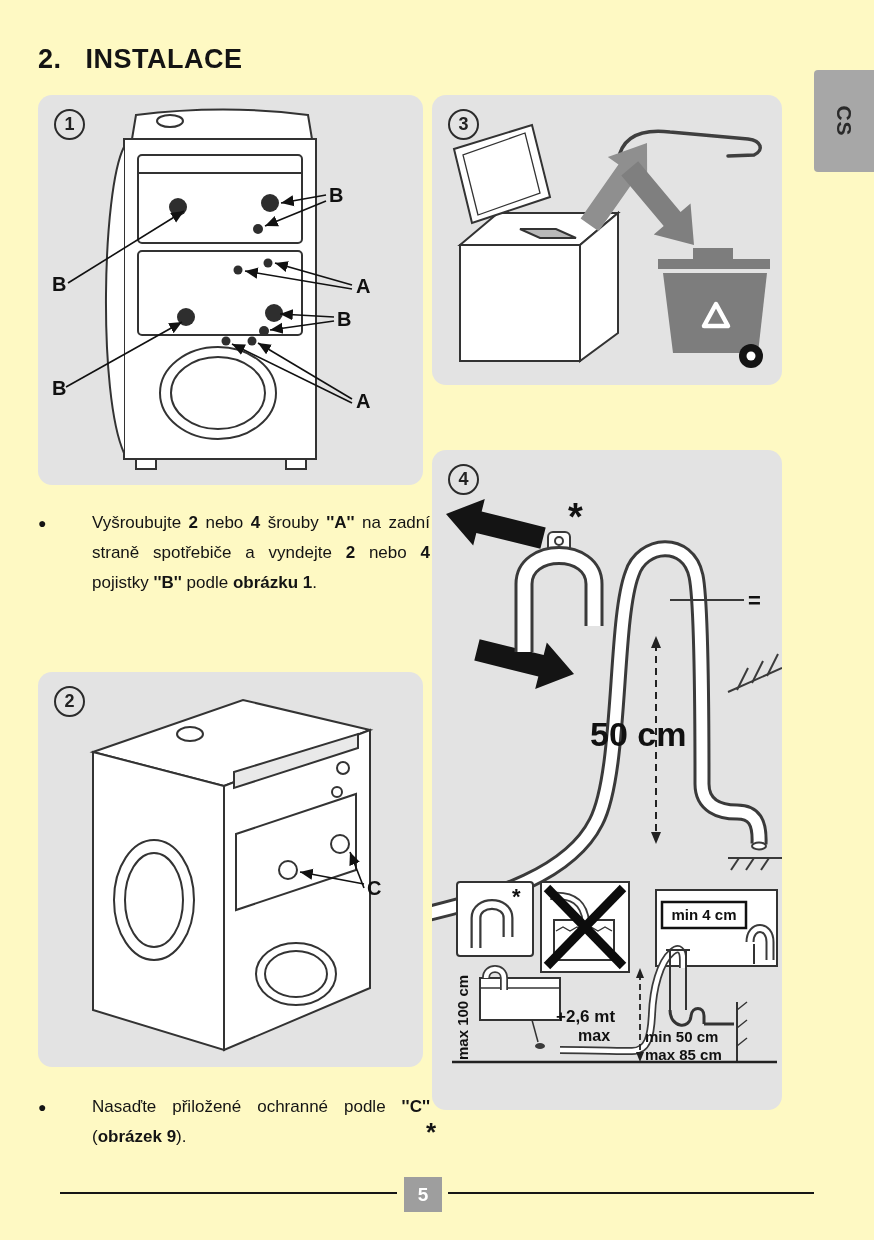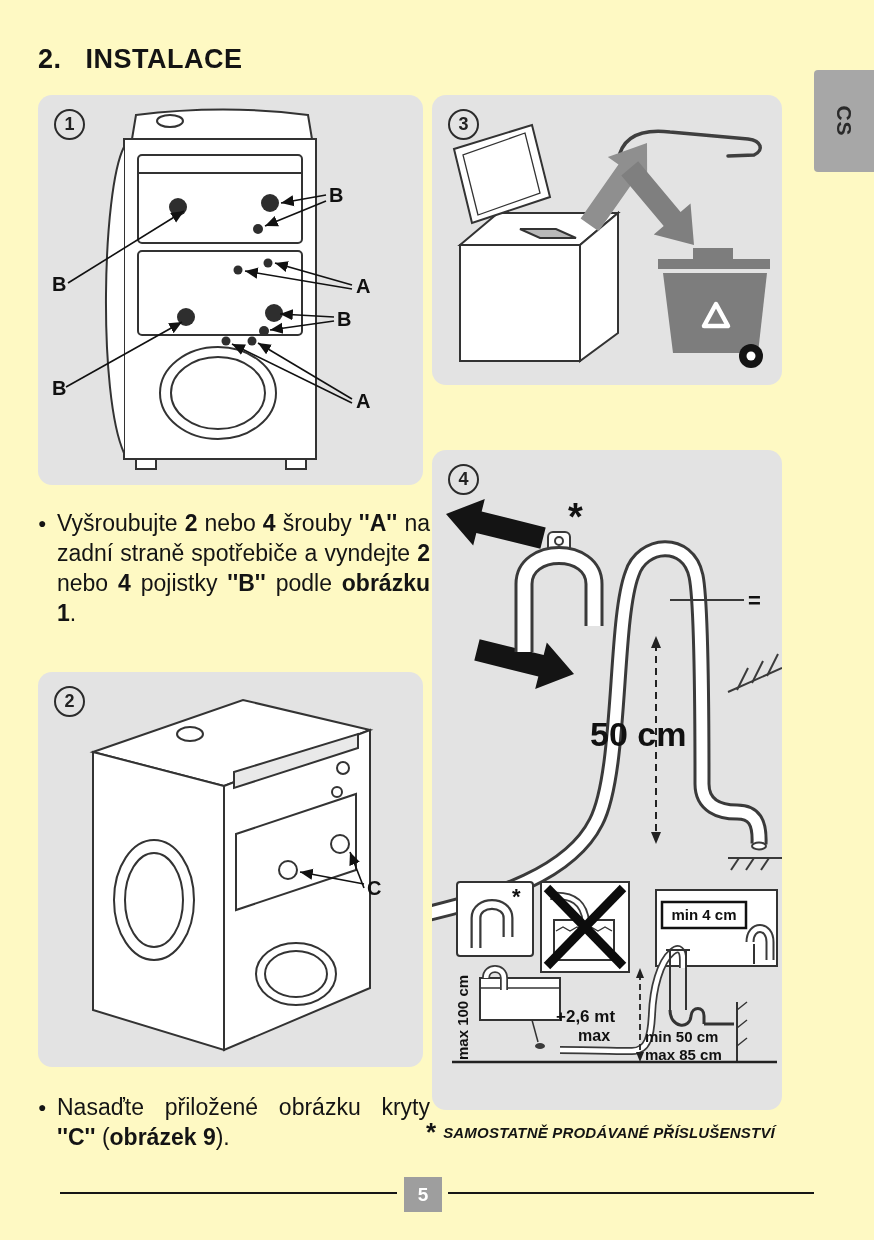--- a/index.html
+++ b/index.html
@@ -19,21 +19,21 @@
   #panel-fig3 { left:432px; top:95px;  width:350px; height:290px; }
   #panel-fig2 { left:38px;  top:672px; width:385px; height:395px; }
   #panel-fig4 { left:432px; top:450px; width:350px; height:660px; }
 
   .badge { position:absolute; left:16px; top:14px; width:31px; height:31px; border:2.5px solid #2b2b2b;
            border-radius:50%; display:flex; align-items:center; justify-content:center;
            font-size:18px; font-weight:bold; color:#222; z-index:2; }
 
   .para { position:absolute; display:flex; }
   .para .bullet { width:19px; flex:none; font-size:14px; line-height:30px; }
-  .para p { flex:1; font-size:23px; line-height:30px; text-align:justify; }
+  .para p { flex:1; font-size:17px; line-height:30px; text-align:justify;margin-left:35px; }
   .para p b { font-weight:700; }
   #step1 { left:38px; top:508px; width:392px; }
   #step2 { left:38px; top:1092px; width:392px; }
 
   .footnote { position:absolute; left:426px; top:1122px; width:380px; display:flex; align-items:flex-start; }
   .footnote .fn-star { font-size:26px; font-weight:bold; line-height:20px; margin-right:7px; }
   .footnote .fn-text { font-size:15px; font-weight:bold; font-style:italic; letter-spacing:0.2px; padding-top:2px; }
 
   .rule { position:absolute; top:1192px; height:2px; background:#161616; }
   .rule-left { left:60px; width:337px; }
@@ -288,25 +288,24 @@
         <text x="213" y="592" font-size="15" font-weight="bold">min 50 cm</text>
         <text x="213" y="610" font-size="15" font-weight="bold">max 85 cm</text>
 
         <line x1="20" y1="612" x2="345" y2="612" stroke="#222" stroke-width="2.5"></line>
       </g>
     </svg>
   </section>
 
   <div class="para" id="step2">
     <span class="bullet">●</span>
-    <p><span>Nasaďte přiložené obrázku kryty </span><b>''C''</b><span> (</span><b>obrázek 9</b><span>).</span></p>
+    <p><span>Nasaďte přiložené ochranné podle </span><b>''C''</b><span> (</span><b>obrázek 9</b><span>).</span></p>
   </div>
 
   <div class="footnote">
     <span class="fn-star">*</span>
-    <span class="fn-text">SAMOSTATNĚ PRODÁVANÉ PŘÍSLUŠENSTVÍ</span>
   </div>
 
   <div class="rule rule-left"></div>
   <div class="rule rule-right"></div>
   <div class="page-num-box">5</div>
 
 </div>
 
 </body></html>

